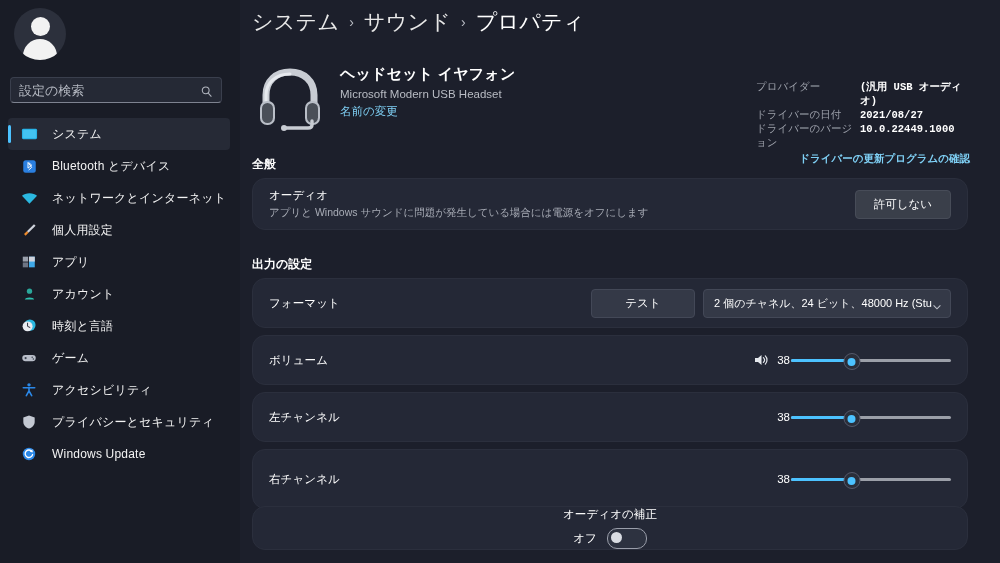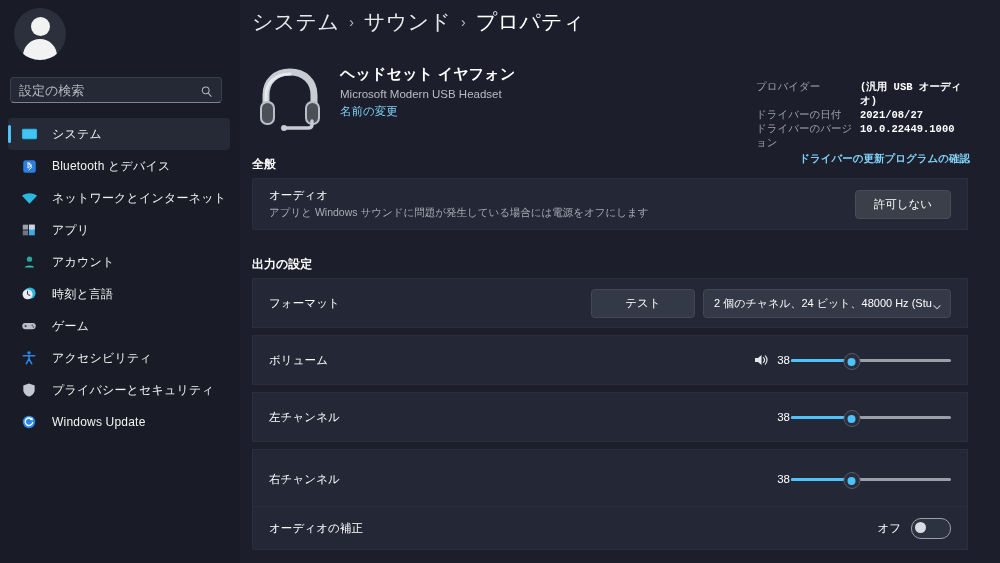--- a/index.html
+++ b/index.html
@@ -223,21 +223,21 @@
     font-weight: bold;
     color: #ffffff;
   }
 
   .card {
     position: absolute;
     left: 12px;
     width: 716px;
     background: #242836;
     border: 1px solid #2b2f3d;
-    border-radius: 0;
+    border-radius: 13px;
     box-sizing: border-box;
     display: flex;
     align-items: center;
     padding: 0 16px;
   }
   .card-labels { flex: 1; min-width: 0; }
   .card-title {
     font-size: 11.5px;
     color: #ffffff;
     letter-spacing: .1px;
@@ -414,20 +414,29 @@
 
       <div class="nav-item">
         <span class="nav-ico">
           <svg viewBox="0 0 18 18" width="17" height="17">
               <path d="M1 6.2 C4.5 2.6, 13.5 2.6, 17 6.2 L9 14.6 Z" fill="#2bb8e0"></path>
             </svg>
         </span>
         <span class="nav-label">ネットワークとインターネット</span>
       </div>
 
+      <div class="nav-item">
+        <span class="nav-ico">
+          <svg viewBox="0 0 18 18" width="16" height="16">
+              <path d="M14.6 2.4 L6.6 10.4 L8.4 12.2 L16.4 4.2 Z" fill="#cfd3dc"></path>
+              <path d="M6.6 10.4 L8.4 12.2 L5.2 15.4 L3.4 13.6 Z" fill="#ef8b2c"></path>
+            </svg>
+        </span>
+        <span class="nav-label">個人用設定</span>
+      </div>
 
       <div class="nav-item">
         <span class="nav-ico">
           <svg viewBox="0 0 18 18" width="16" height="16">
               <rect x="2" y="3" width="6" height="5.5" fill="#9aa0ac"></rect>
               <rect x="2" y="9.5" width="6" height="5.5" fill="#6e7584"></rect>
               <rect x="9" y="3" width="6.5" height="12" fill="#3fa9e8"></rect>
               <rect x="9" y="3" width="6.5" height="5.5" fill="#cfd3dc"></rect>
             </svg>
         </span>
@@ -622,21 +631,21 @@
         <div class="slider">
           <div class="track"></div>
           <div class="fill" style="width:38%;"></div>
           <div class="thumb" style="left:38%;">
               <i></i>
             </div>
         </div>
       </div>
     </div>
 
-    <div class="card" style="top:506px; height:44px;">
+    <div class="card" style="top:506px; height:44px;flex-direction:column;">
       <div class="card-labels">
         <div class="card-title">オーディオの補正</div>
       </div>
       <div class="toggle-wrap">
         <span class="toggle-label">オフ</span>
         <div class="toggle">
           <div class="knob"></div>
         </div>
       </div>
     </div>

